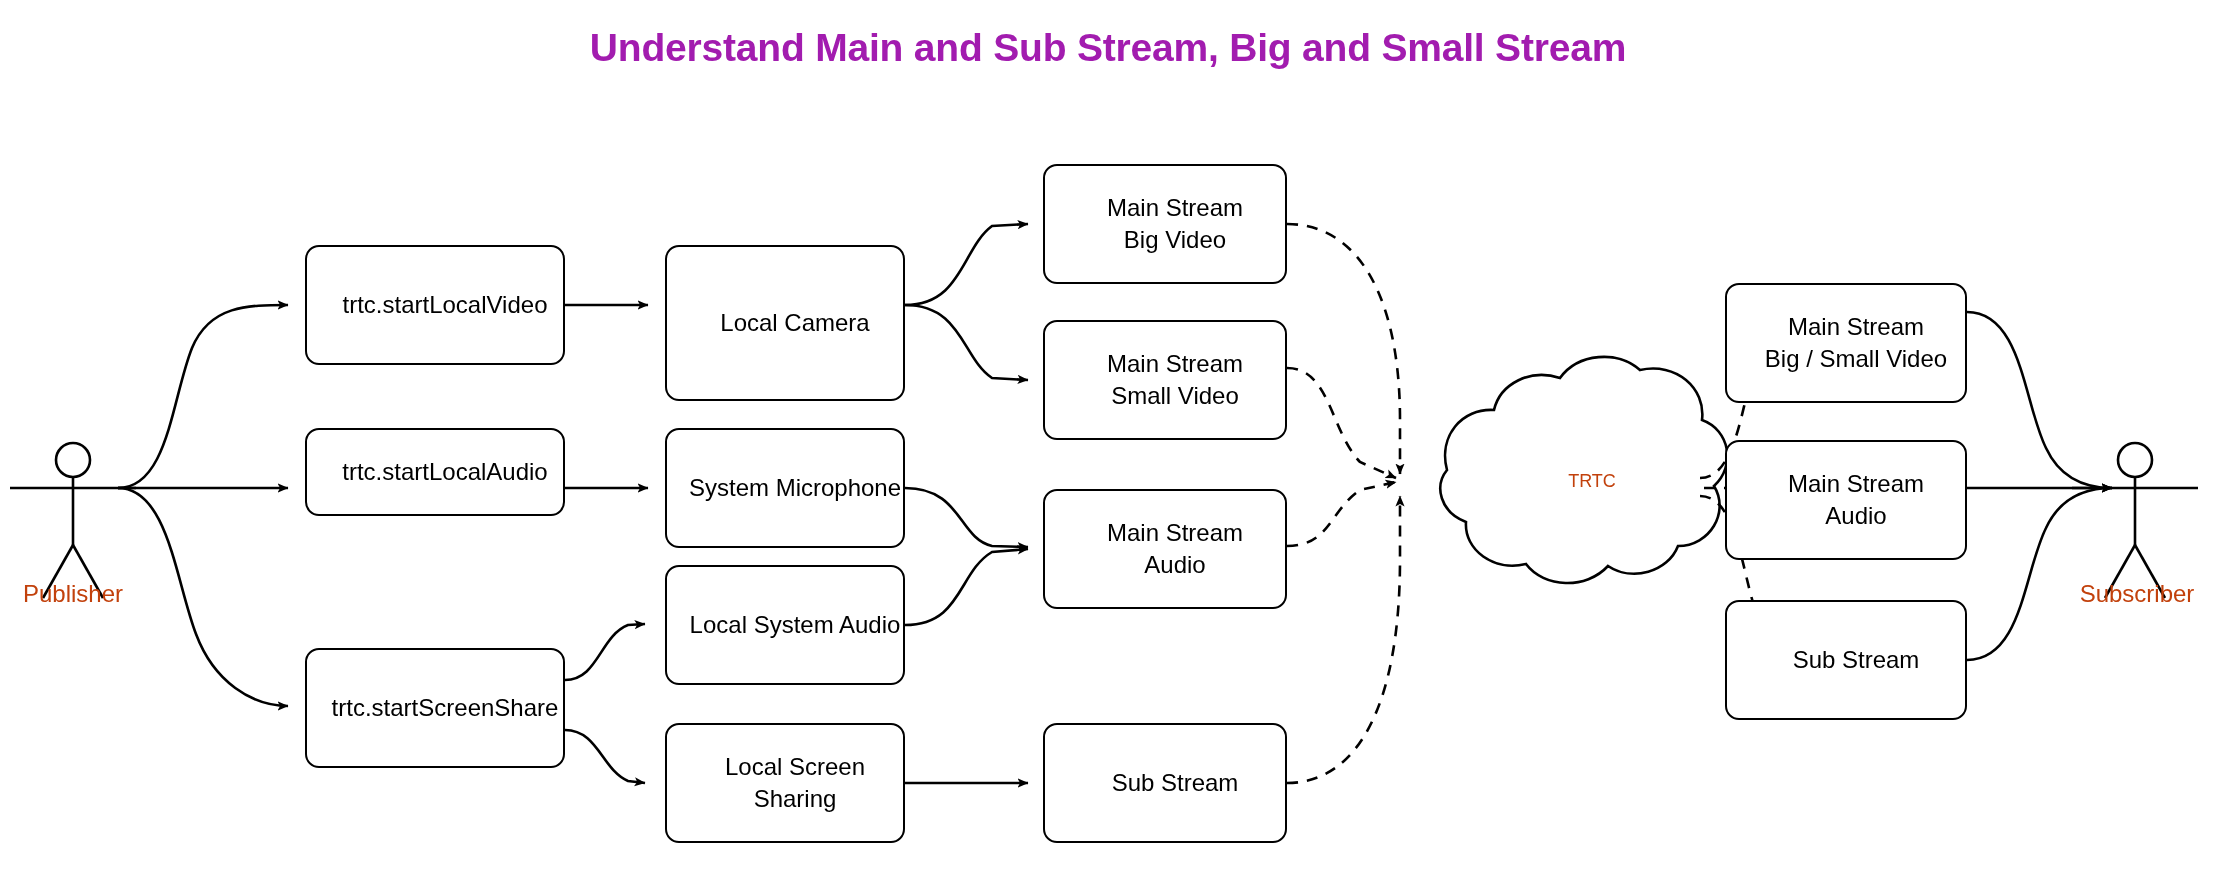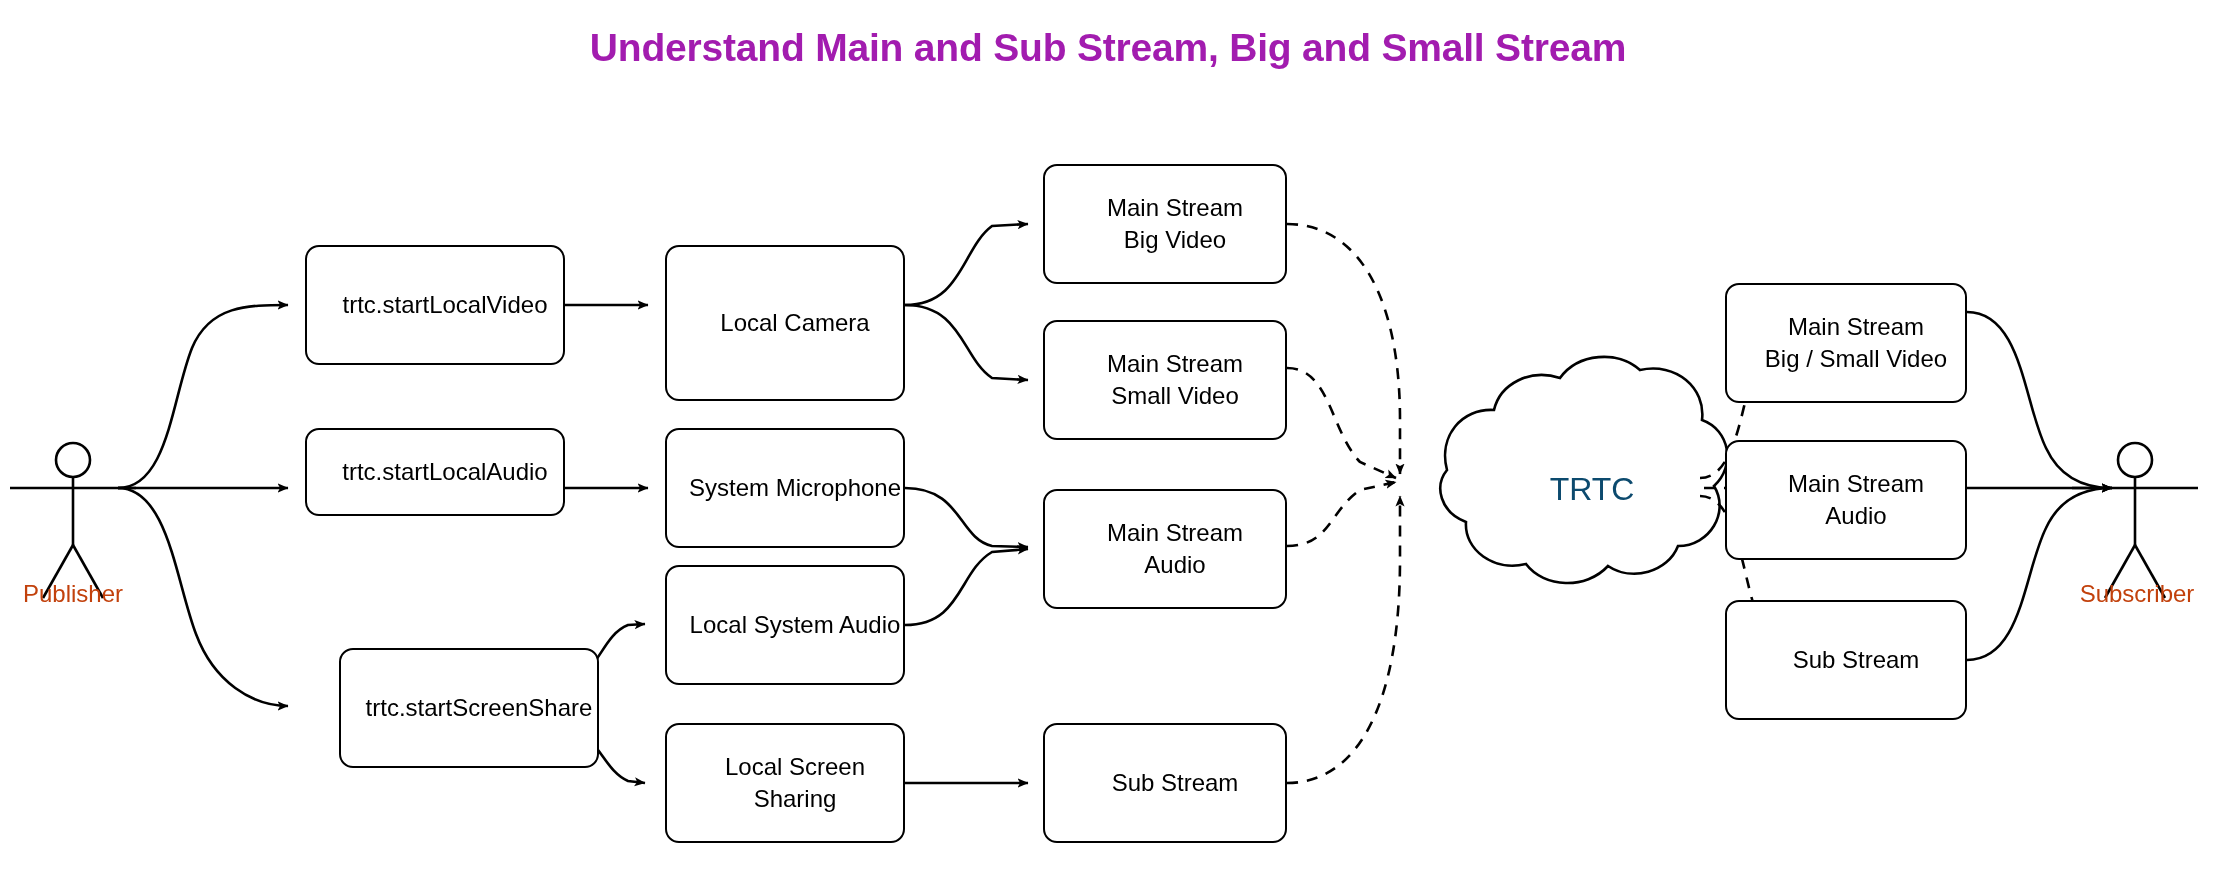--- a/index.html
+++ b/index.html
@@ -58,22 +58,22 @@
     position: absolute;
     text-align: center;
     color: #c2410c;
     font-size: 24px;
     font-family: "Liberation Sans", sans-serif;
     white-space: nowrap;
   }
   .cloud-label {
     position: absolute;
     text-align: center;
-    color: #0c4a6e;
-    font-size: 32px;
+    color: #c2410c;
+    font-size: 18px;
     font-family: "Liberation Sans", sans-serif;
     white-space: nowrap;
   }
 </style>
 </head>
 <body>
 
 <div id="canvas">
 
   <div class="diagram-title">Understand Main and Sub Stream, Big and Small Stream</div>
@@ -156,21 +156,21 @@
     </g>
   </svg>
 
   <div class="actor-label" style="left:0px; top:580px; width:146px;">Publisher</div>
   <div class="actor-label" style="left:2062px; top:580px; width:150px;">Subscriber</div>
 
   <div class="cloud-label" style="left:1447px; top:471px; width:290px;">TRTC</div>
 
   <div class="node-box" style="left:305px; top:245px; width:260px; height:120px;">trtc.startLocalVideo</div>
   <div class="node-box" style="left:305px; top:428px; width:260px; height:88px;">trtc.startLocalAudio</div>
-  <div class="node-box" style="left:305px; top:648px; width:260px; height:120px;margin-left:34px;">trtc.startScreenShare</div>
+  <div class="node-box" style="left:305px; top:648px; width:260px; height:120px;">trtc.startScreenShare</div>
 
   <div class="node-box" style="left:665px; top:245px; width:240px; height:156px;">Local Camera</div>
   <div class="node-box" style="left:665px; top:428px; width:240px; height:120px;">System Microphone</div>
   <div class="node-box" style="left:665px; top:565px; width:240px; height:120px;">Local System Audio</div>
   <div class="node-box" style="left:665px; top:723px; width:240px; height:120px;">Local Screen Sharing</div>
 
   <div class="node-box" style="left:1043px; top:164px; width:244px; height:120px;">Main Stream
 Big Video</div>
   <div class="node-box" style="left:1043px; top:320px; width:244px; height:120px;">Main Stream
 Small Video</div>

